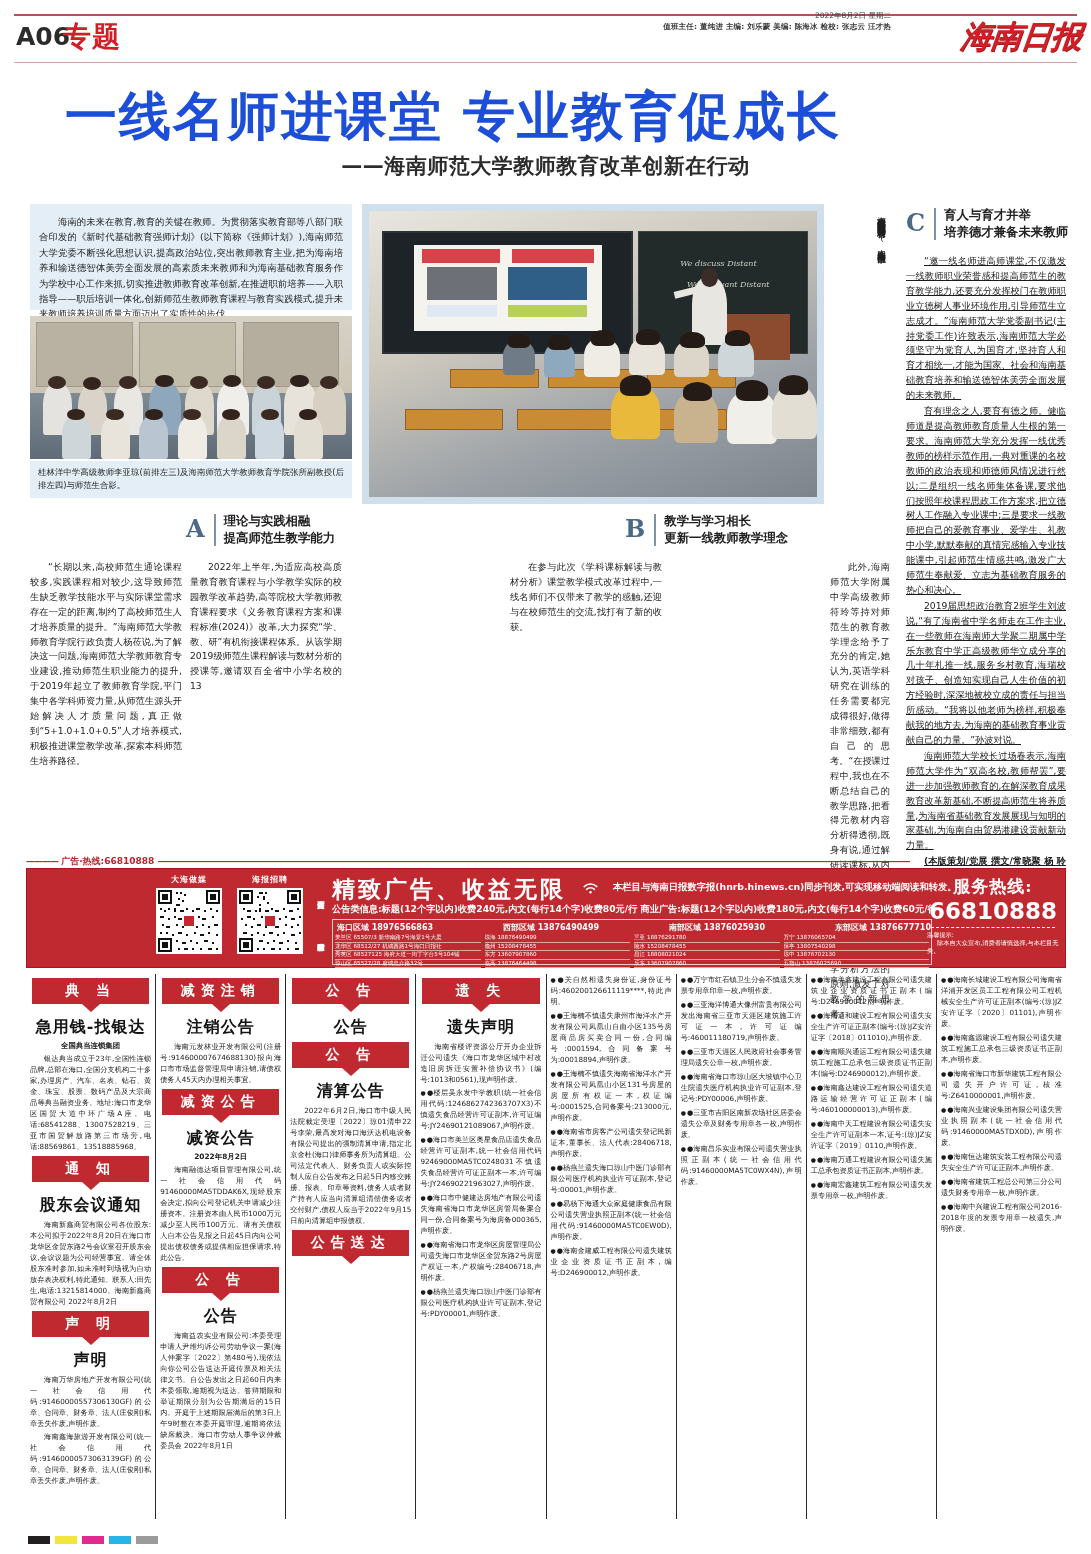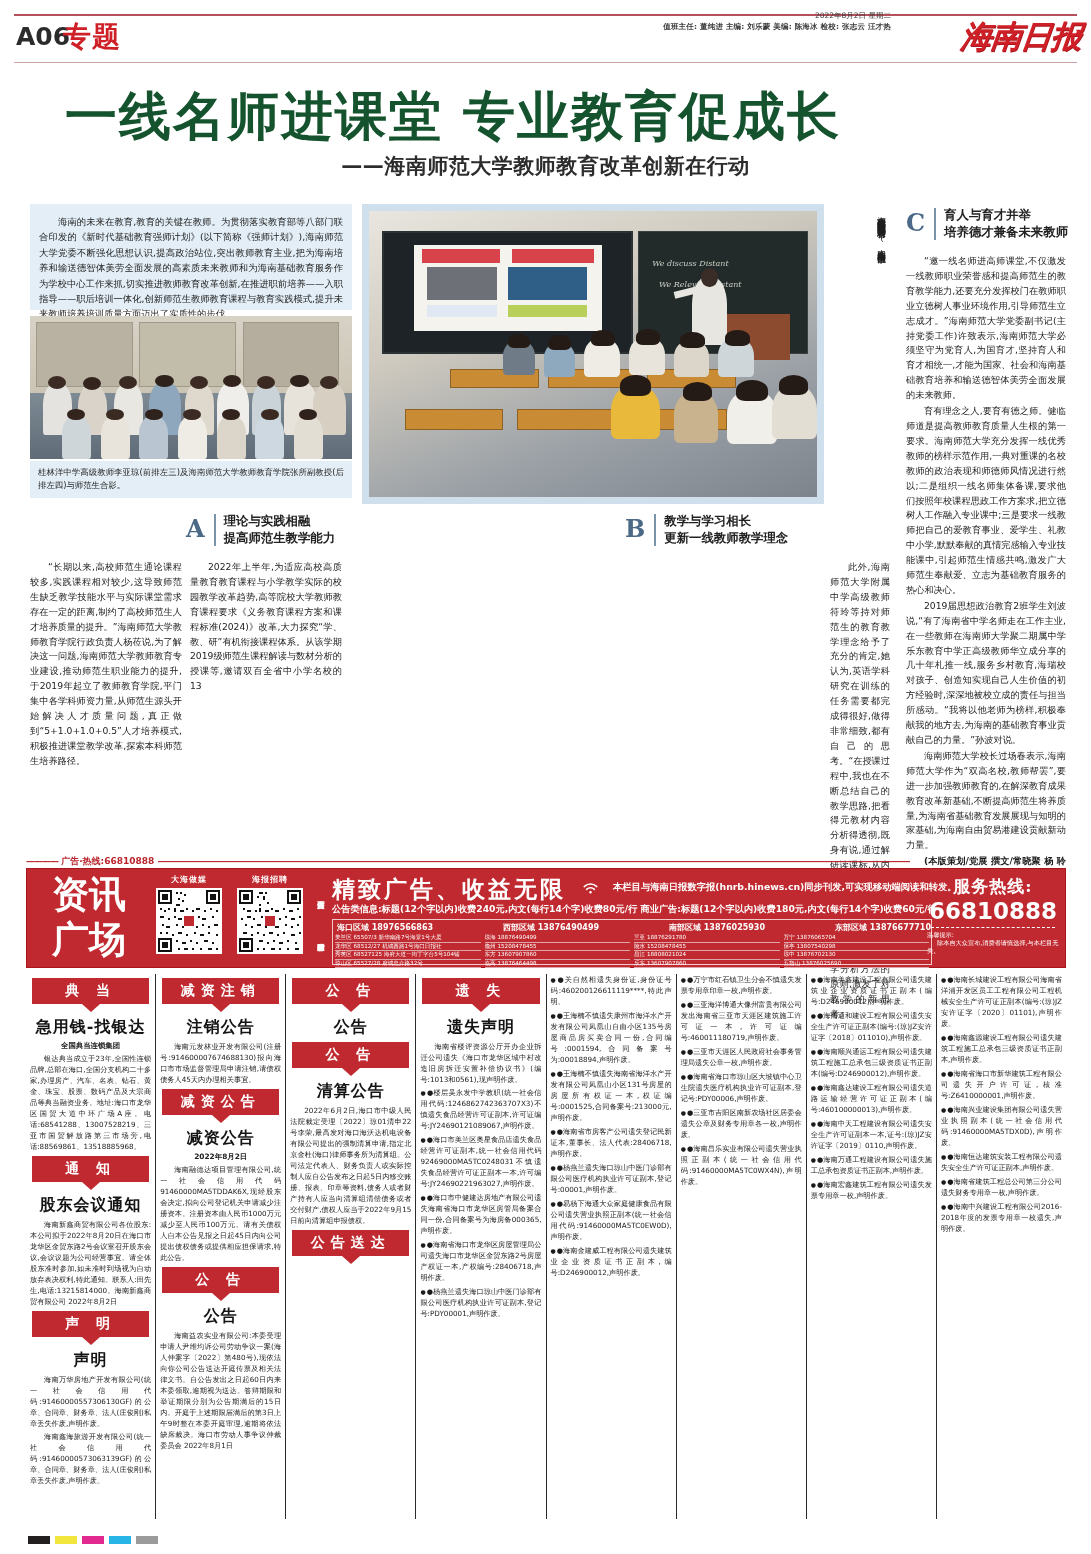--- a/index.html
+++ b/index.html
@@ -42,21 +42,21 @@
     font-size:31px; font-weight:bold; color:#cf2027;
     font-family:"DejaVu Serif","Liberation Serif",serif;
     font-style:italic; letter-spacing:-1px;
     transform:skewX(-6deg);
     text-shadow:0.5px 0.5px 0 #a8161c;
   }
 
   
   .headline {
     position:absolute; left:0; top:86px; width:906px; text-align:center;
-    font-size:52px; font-weight:bold; color:#14532d; letter-spacing:2px;
+    font-size:52px; font-weight:bold; color:#1d4ed8; letter-spacing:2px;
     line-height:60px;
   }
   .subhead {
     position:absolute; left:0; top:152px; width:1091px; text-align:center;
     font-size:21px; font-weight:bold; color:#2c2c2c; letter-spacing:.5px;
   }
 
   
   .edit-area { position:absolute; left:0; top:196px; width:1091px; height:650px; }
 
@@ -102,21 +102,21 @@
   .pm-s-img1 { position:absolute; left:7%; top:26%; width:37%; height:38%; background:#6d7076; }
   .pm-s-img2 { position:absolute; left:50%; top:26%; width:42%; height:38%; background:#2f5f86; }
   .pm-s-g { position:absolute; left:50%; top:70%; width:42%; height:14%; background:#b8cf5a; }
   .pm-s-b { position:absolute; left:7%; top:70%; width:37%; height:14%; background:#dfe8f3; }
   .pm-blackboard {
     position:absolute; left:60%; top:7%; width:38%; height:43%;
     background:#232b2a; border:1px solid #3a4140;
   }
   .pm-chalk {
     position:absolute; color:#c9ccc4; font-size:8px;
-    font-family:"DejaVu Serif","Liberation Serif",serif; font-style:italic;
+    font-family:"DejaVu Serif","Liberation Serif",serif; font-style:italic;margin-left:28px;
   }
   .pm-teacher {
     position:absolute; left:72%; top:23%; width:8%; height:24%;
     background:#e8e6e1; border-radius:40% 40% 10% 10%;
   }
   .pm-head {
     position:absolute; left:74.2%; top:20%; width:3.6%; height:6.5%;
     background:#3a2c26; border-radius:50%;
   }
   .pm-podium {
@@ -400,43 +400,42 @@
 
     <div class="col" style="left:30px; top:364px; width:152px;">
       <p>“长期以来,高校师范生通论课程较多,实践课程相对较少,这导致师范生缺乏教学技能水平与实际课堂需求存在一定的距离,制约了高校师范生人才培养质量的提升。”海南师范大学教师教育学院行政负责人杨莅说,为了解决这一问题,海南师范大学教师教育专业建设,推动师范生职业能力的提升,于2019年起立了教师教育学院,平门集中各学科师资力量,从师范生源头开始解决人才质量问题,真正做到“5+1.0+1.0+0.5”人才培养模式,积极推进课堂教学改革,探索本科师范生培养路径。</p>
     </div>
     <div class="col" style="left:190px; top:364px; width:152px;">
       <p>2022年上半年,为适应高校高质量教育教育课程与小学教学实际的校园教学改革趋势,高等院校大学教师教育课程要求《义务教育课程方案和课程标准(2024)》改革,大力探究“学、教、研”有机衔接课程体系。从该学期2019级师范生课程解读与数材分析的授课等,邀请双百全省中小学名校的13</p>
     </div>
     <div class="col" style="left:350px; top:364px; width:152px;">
       <p></p>
     </div>
+    <div class="col" style="left:510px; top:364px; width:152px;">
+      <p>在参与此次《学科课标解读与教材分析》课堂教学模式改革过程中,一线名师们不仅带来了教学的感触,还迎与在校师范生的交流,找打有了新的收获。</p>
+    </div>
     <div class="col" style="left:830px; top:364px; width:60px;">
       <p>此外,海南师范大学附属中学高级教师符玲等持对师范生的教育教学理念给予了充分的肯定,她认为,英语学科研究在训练的任务需要都完成得很好,做得非常细致,都有自己的思考。“在授课过程中,我也在不断总结自己的教学思路,把看得元教材内容分析得透彻,既身有说,通过解研读课标,从内分析教材了,了解学情等方面对师范生们提出针对性建议,自己也从中把握了对单元教学分析方法的原则,激发了对教学的新思考。</p>
     </div>
-    <div class="col" style="left:906px; top:58px; width:160px;">
+    <div class="col" style="left:906px; top:58px; width:160px;text-decoration:underline;">
       <p>“邀一线名师进高师课堂,不仅激发一线教师职业荣誉感和提高师范生的教育教学能力,还要充分发挥校门在教师职业立德树人事业环境作用,引导师范生立志成才。”海南师范大学党委副书记(主持党委工作)许致表示,海南师范大学必须坚守为党育人,为国育才,坚持育人和育才相统一,才能为国家、社会和海南基础教育培养和输送德智体美劳全面发展的未来教师。</p>
       <p>育有理念之人,要育有德之师。健临师道是提高教师教育质量人生根的第一要求。海南师范大学充分发挥一线优秀教师的榜样示范作用,一典对重课的名校教师的政治表现和师德师风情况进行然以;二是组织一线名师集体备课,要求他们按照年校课程思政工作方案求,把立德树人工作融入专业课中;三是要求一线教师把自己的爱教育事业、爱学生、礼教中小学,默默奉献的真情完感输入专业技能课中,引起师范生情感共鸣,激发广大师范生奉献爱、立志为基础教育服务的热心和决心。</p>
       <p>2019届思想政治教育2班学生刘波说,“有了海南省中学名师走在工作主业,在一些教师在海南师大学聚二期属中学乐东教育中学正高级教师华立成分享的几十年札推一线,服务乡村教育,海瑞校对孩子、创造知实现自己人生价值的初方经验时,深深地被校立成的责任与担当所感动。“我将以他老师为榜样,积极奉献我的地方去,为海南的基础教育事业贡献自己的力量。”孙波对说。</p>
       <p>海南师范大学校长过场春表示,海南师范大学作为“双高名校,教师帮罢”,要进一步加强教师教育的,在解深教育成果教育改革新基础,不断提高师范生将养质量,为海南省基础教育发展展现与知明的家基础,为海南自由贸易港建设贡献新动力量。</p>
       <p class="byline">(本版策划/党展 撰文/常晓聚 杨 聆聆 谢嘉萍)</p>
     </div>
   </div>
 
   <div class="ad-hotline">
     <span class="dash">————</span>
     <span>广告·热线:66810888</span>
     <span class="dash">——————————————————————————————————————————————————————————————————————————————————————————————</span>
   </div>
 
   <div class="ad-banner">
-    <div class="ab-logo">
-      <span class="r1">资讯</span>
-      <span class="r2">广场</span>
-    </div>
 
     <div class="ab-qrbox" style="left:126px;">
       <div class="ab-qr-title">大海做媒</div>
       <div class="ab-qr">
         <svg width="66" height="66" viewBox="0 0 33 33">
           <rect width="33" height="33" fill="#fff"></rect>
           <g fill="#111">
             <rect x="1" y="1" width="7" height="7"></rect>
               <rect x="2" y="2" width="5" height="5" fill="#fff"></rect>
               <rect x="3" y="3" width="3" height="3"></rect>

